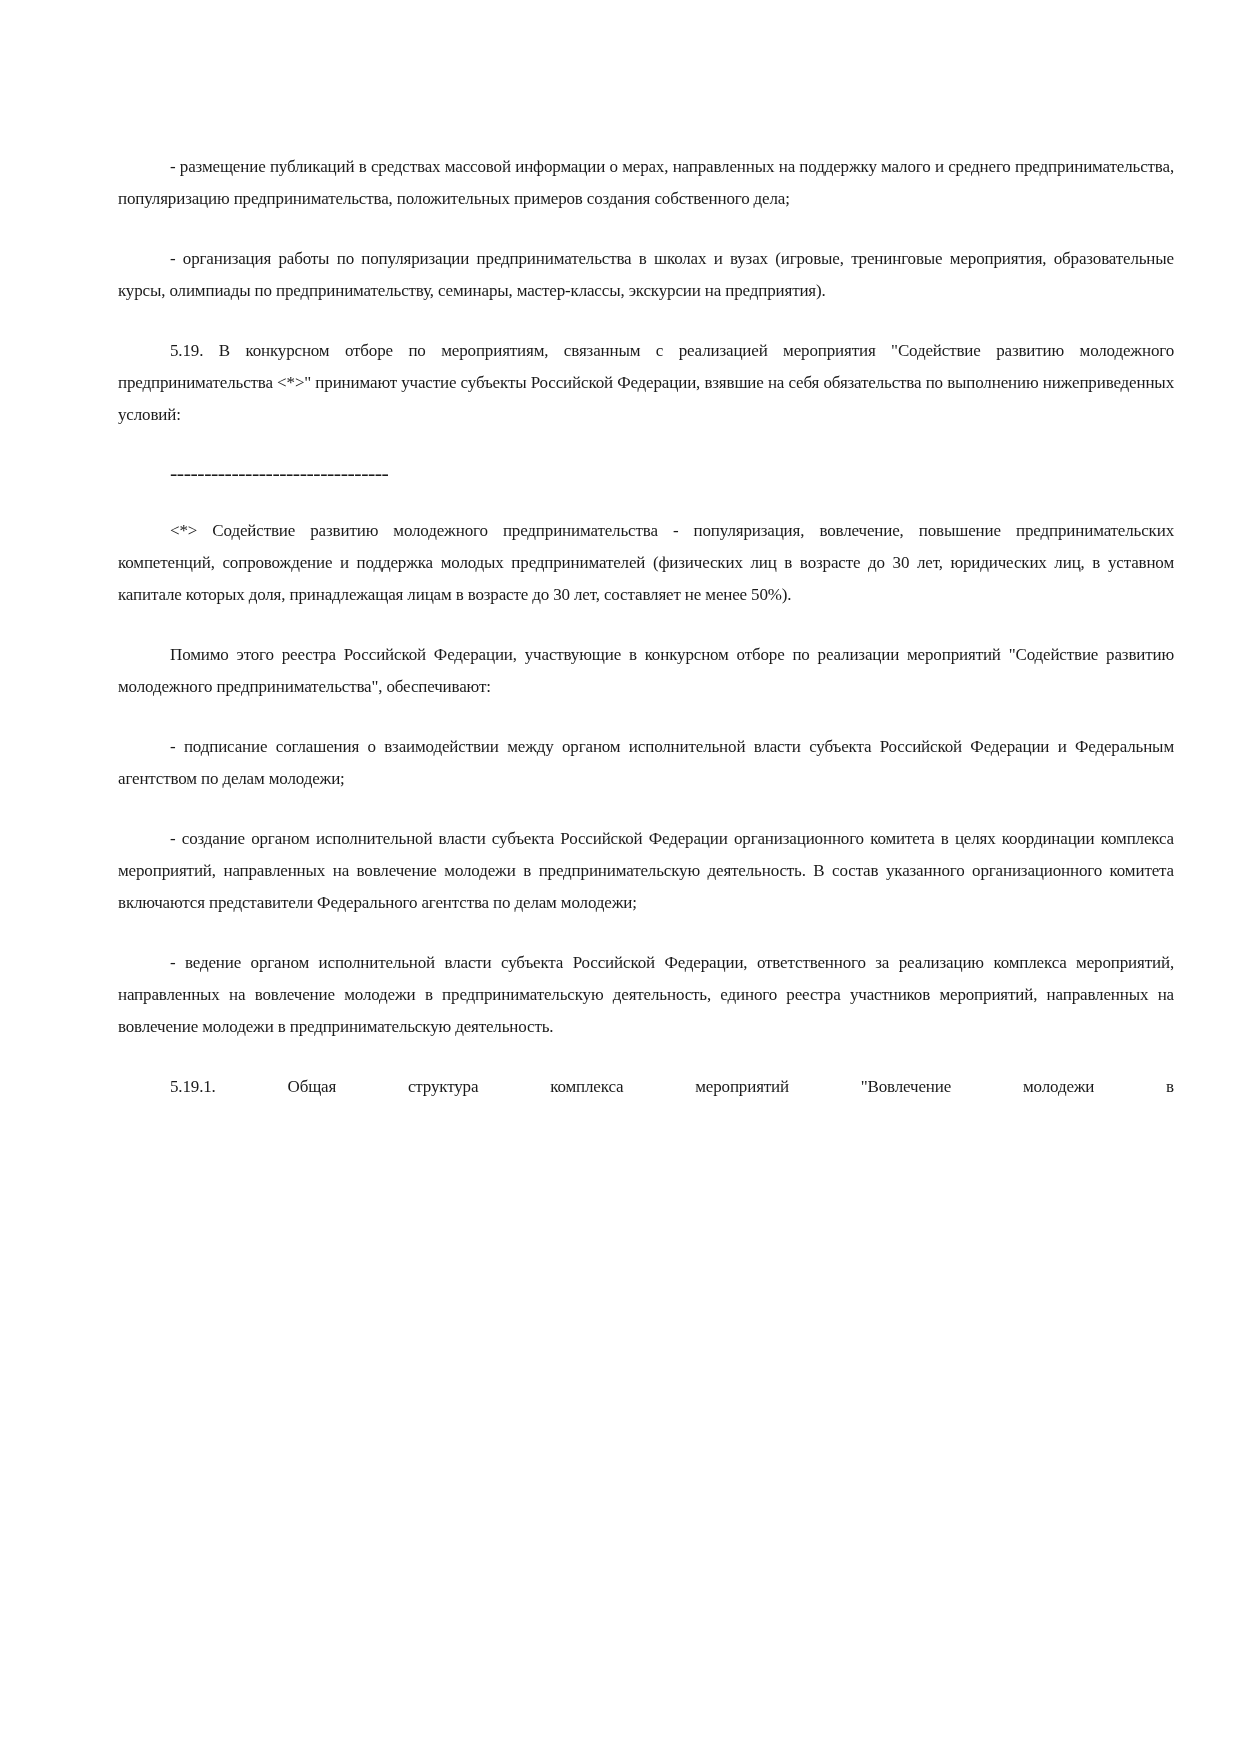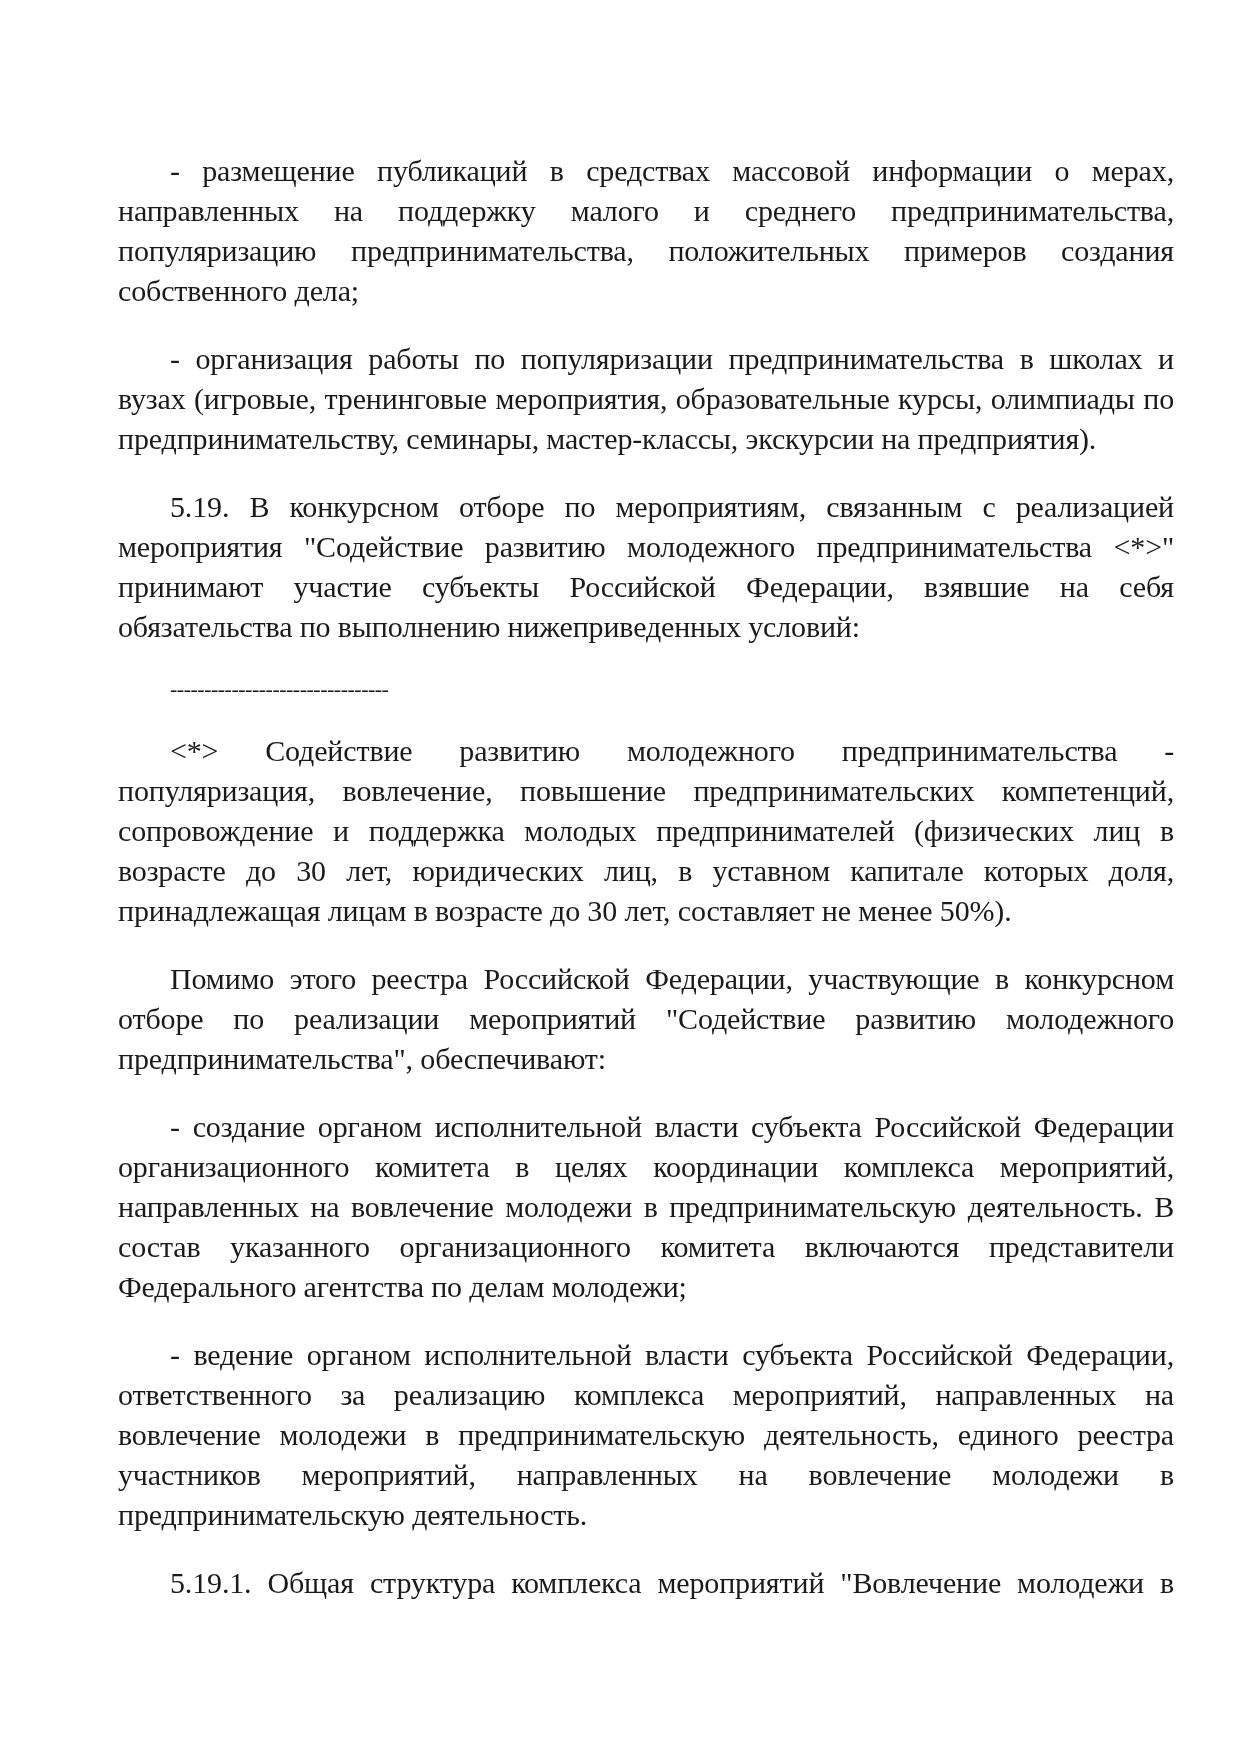--- a/index.html
+++ b/index.html
@@ -15,22 +15,22 @@
       font-family: "Liberation Serif", "DejaVu Serif", serif;
       color: #1a1a1a;
     }
     .page {
       position: absolute;
       left: 118px;
       top: 151px;
       width: 1056px;
     }
     .para {
-      font-size: 30px;
-      line-height: 40px;
+      font-size: 17px;
+      line-height: 32px;
       text-align: justify;
       text-indent: 52px;
       margin: 0 0 28px 0;
       letter-spacing: -0.15px;
       word-spacing: 0px;
     }
     .para.last-line-justify {
       text-align-last: justify;
     }
     .separator {
@@ -56,20 +56,21 @@
   <p class="para">5.19. В конкурсном отборе по мероприятиям, связанным с реализацией мероприятия "Содействие развитию молодежного предпринимательства &lt;*&gt;" принимают участие субъекты Российской Федерации, взявшие на себя обязательства по выполнению нижеприведенных условий:</p>
 
   <div class="separator">--------------------------------</div>
 
   <p class="para">&lt;*&gt; Содействие развитию молодежного предпринимательства - популяризация, вовлечение, повышение предпринимательских компетенций, сопровождение и поддержка молодых предпринимателей (физических лиц в возрасте до 30 лет, юридических лиц, в уставном капитале которых доля, принадлежащая лицам в возрасте до 30 лет, составляет не менее 50%).</p>
 
 
 
   <p class="para">Помимо этого реестра Российской Федерации, участвующие в конкурсном отборе по реализации мероприятий "Содействие развитию молодежного предпринимательства", обеспечивают:</p>
 
+  <p class="para">- подписание соглашения о взаимодействии между органом исполнительной власти субъекта Российской Федерации и Федеральным агентством по делам молодежи;</p>
 
   <p class="para">- создание органом исполнительной власти субъекта Российской Федерации организационного комитета в целях координации комплекса мероприятий, направленных на вовлечение молодежи в предпринимательскую деятельность. В состав указанного организационного комитета включаются представители Федерального агентства по делам молодежи;</p>
 
   <p class="para">- ведение органом исполнительной власти субъекта Российской Федерации, ответственного за реализацию комплекса мероприятий, направленных на вовлечение молодежи в предпринимательскую деятельность, единого реестра участников мероприятий, направленных на вовлечение молодежи в предпринимательскую деятельность.</p>
 
   <p class="para last-line-justify">5.19.1. Общая структура комплекса мероприятий "Вовлечение молодежи в</p>
 
 </div>
 
 </body></html>

